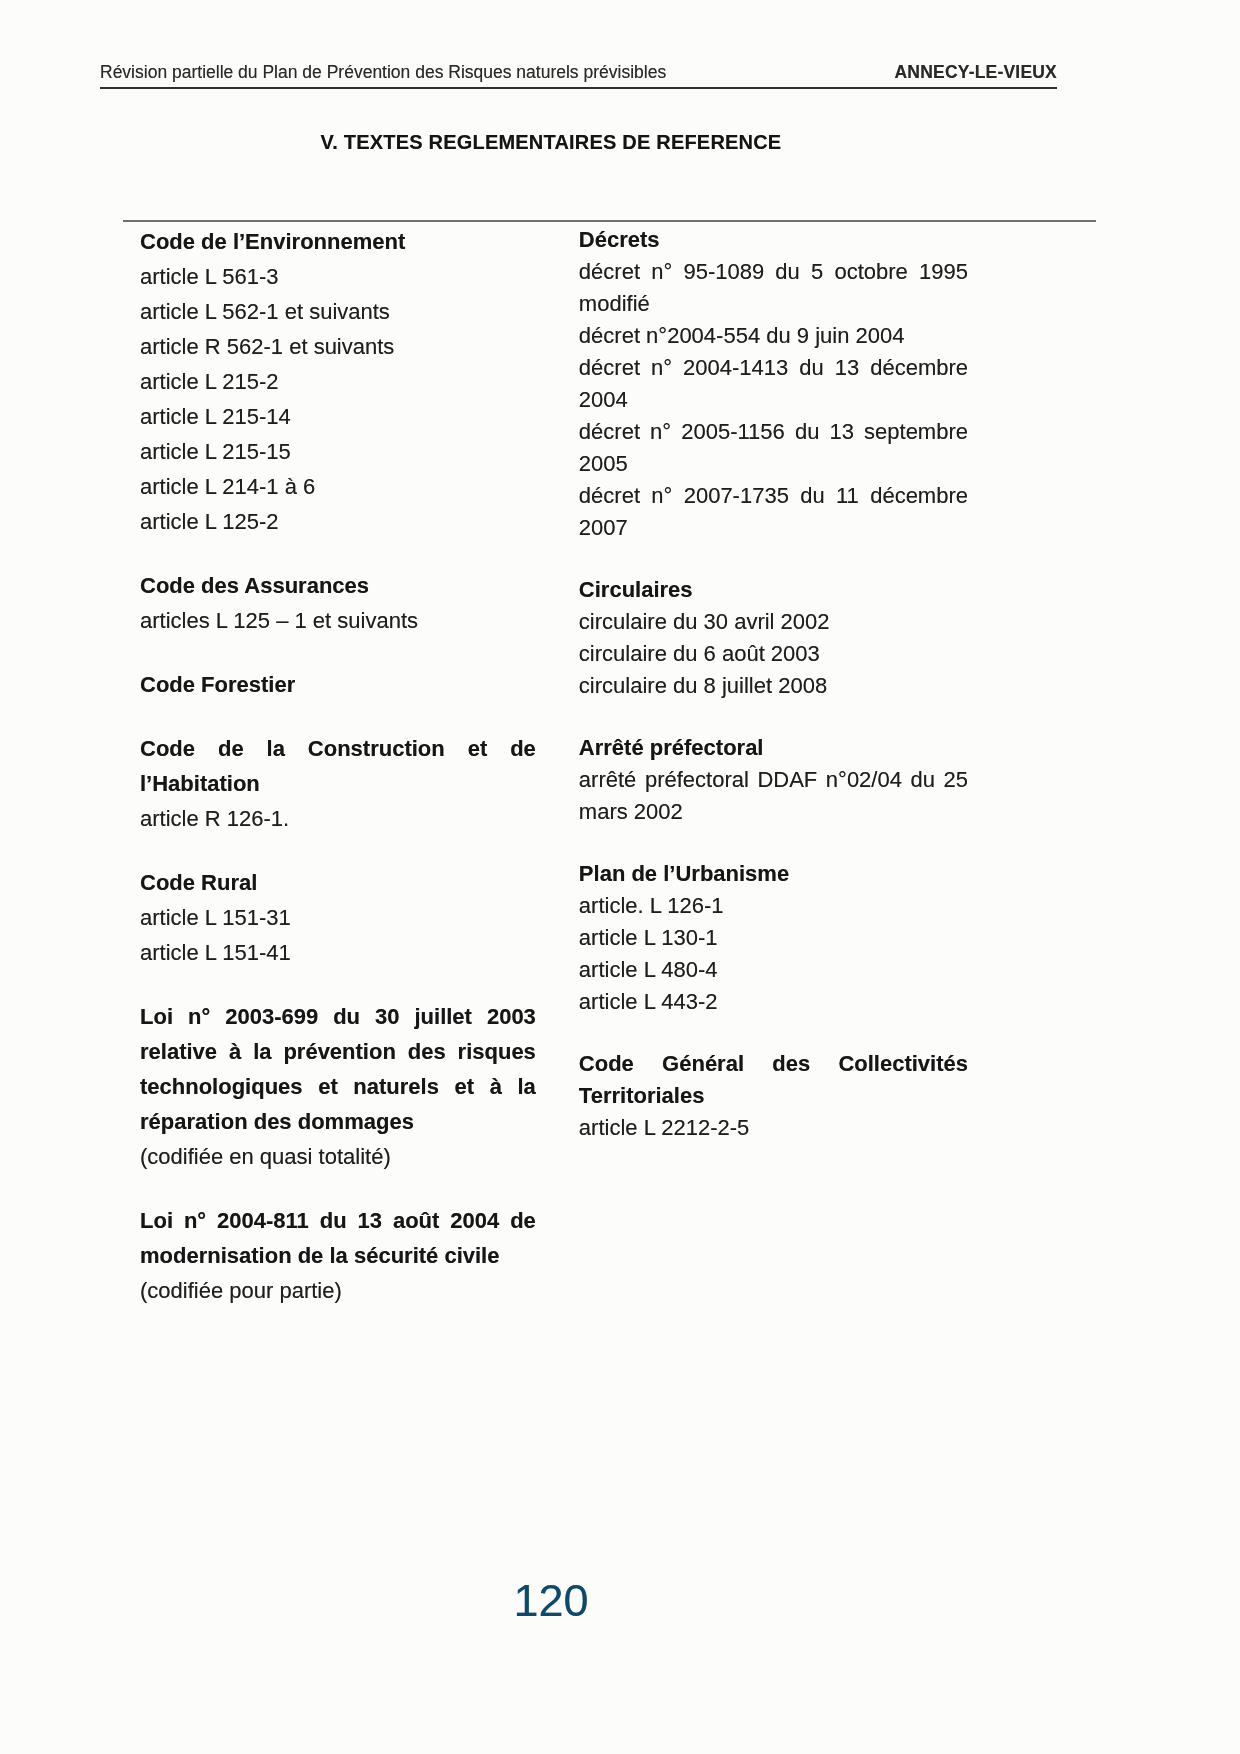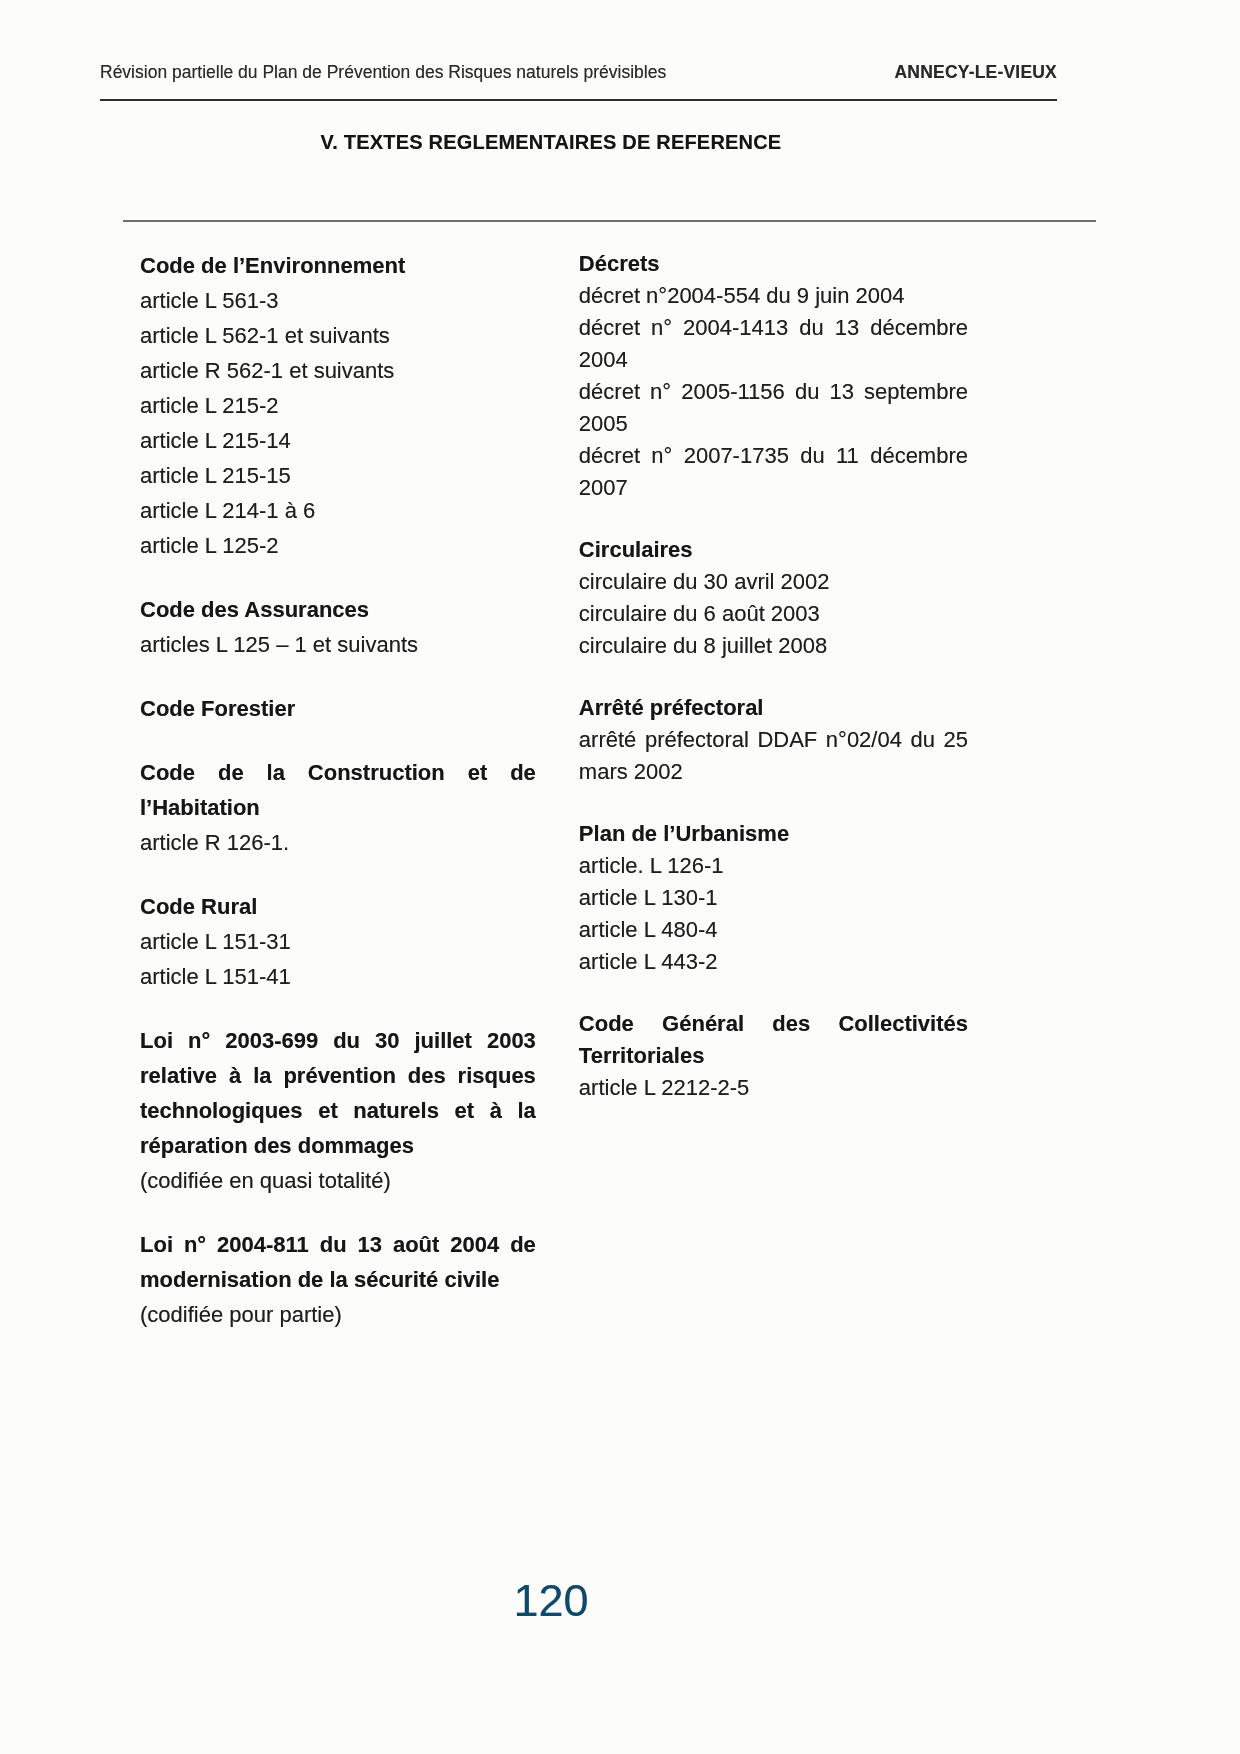--- a/index.html
+++ b/index.html
@@ -19,21 +19,21 @@
   .doc-header {
     position:absolute;
     left:100px; top:62px;
     width:957px;
     display:flex;
     justify-content:space-between;
     align-items:center;
     font-size:17.5px;
     color:#2a2a2a;
     border-bottom:2px solid #2f2f2f;
-    padding-bottom:16px;
+    padding-bottom:4px;
   }
   .doc-header .h-right { font-weight:700; letter-spacing:0.2px; }
 
   .doc-title {
     position:absolute;
     left:0; top:131px;
     width:1102px;
     text-align:center;
     font-size:20px;
     font-weight:700;
@@ -43,21 +43,21 @@
 
   .top-rule {
     position:absolute;
     left:123px; top:220px;
     width:973px; height:2px;
     background:#6e6e6e;
   }
 
   .content {
     position:absolute;
-    left:140px; top:248px;
+    left:140px; top:224px;
     width:828px;
     display:flex;
     align-items:flex-start;
   }
   .col { font-size:22px; }
   .col-left  { width:412px; margin-right:11px; line-height:35px; }
   .col-right { width:405px; line-height:32px;margin-left:32px; }
 
   .sec + .sec { margin-top:29px; }
   .col-right .sec + .sec { margin-top:30px; }
@@ -122,20 +122,21 @@
           <div class="sec-item">(codifiée en quasi totalité)</div>
         </div>
         <div class="sec">
           <div class="sec-heading">Loi n° 2004-811 du 13 août 2004 de modernisation de la sécurité civile</div>
           <div class="sec-item">(codifiée pour partie)</div>
         </div>
       </div>
     <div class="col col-right">
         <div class="sec">
           <div class="sec-heading">Décrets</div>
+          <div class="sec-item">décret n° 95-1089 du 5 octobre 1995 modifié</div>
           <div class="sec-item">décret n°2004-554 du 9 juin 2004</div>
           <div class="sec-item">décret n° 2004-1413 du 13 décembre 2004</div>
           <div class="sec-item">décret n° 2005-1156 du 13 septembre 2005</div>
           <div class="sec-item">décret n° 2007-1735 du 11 décembre 2007</div>
         </div>
         <div class="sec">
           <div class="sec-heading">Circulaires</div>
           <div class="sec-item">circulaire du 30 avril 2002</div>
           <div class="sec-item">circulaire du 6 août 2003</div>
           <div class="sec-item">circulaire du 8 juillet 2008</div>

